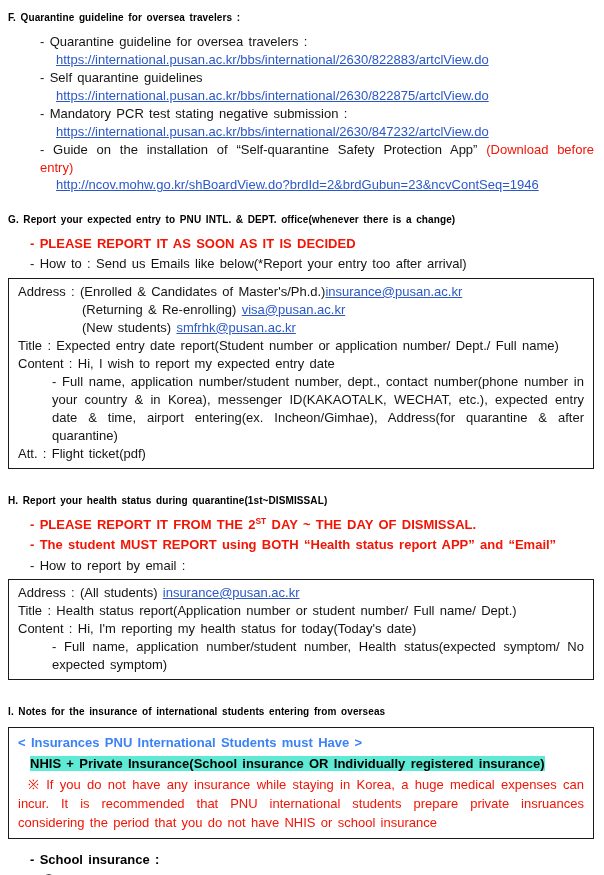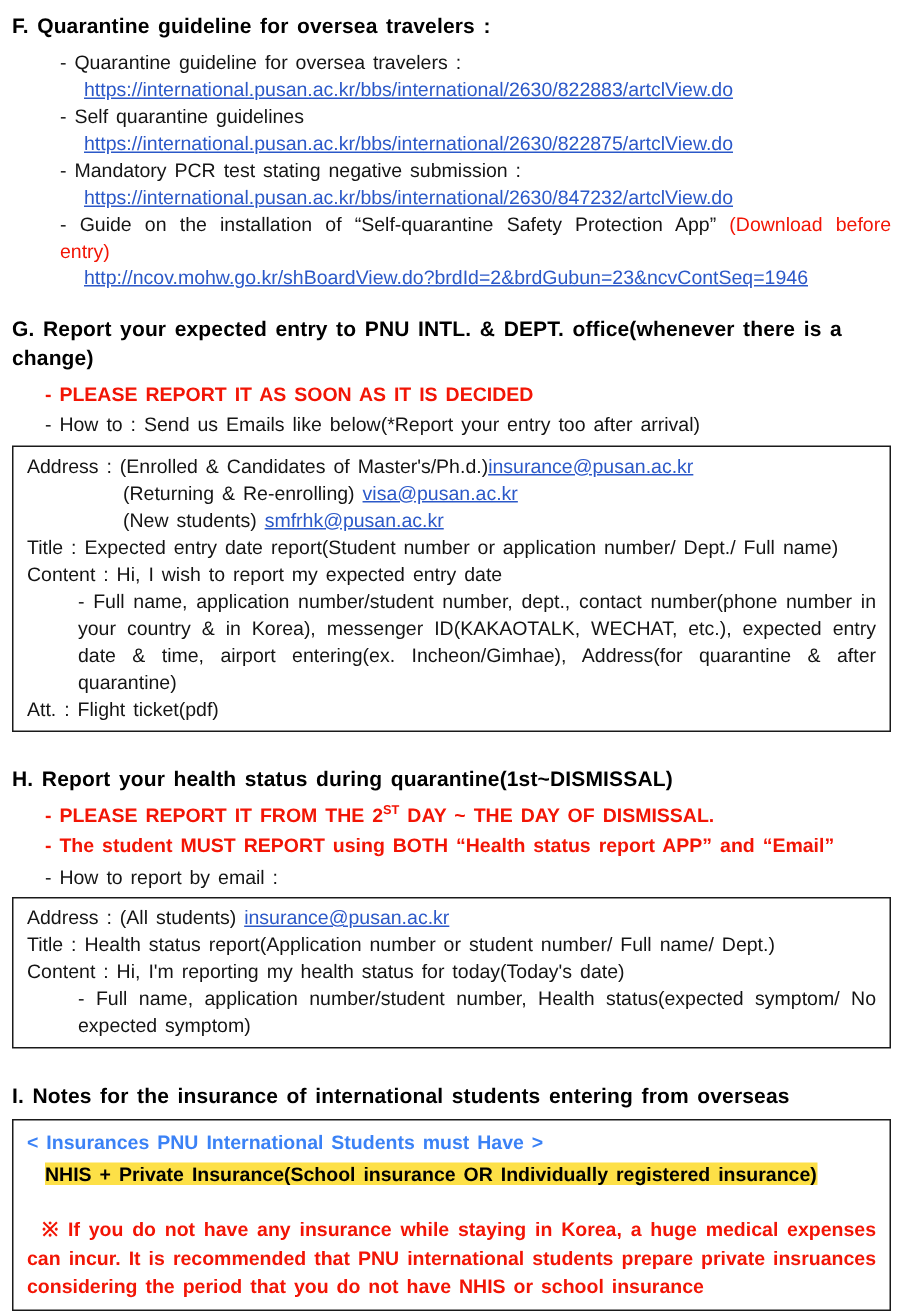--- a/index.html
+++ b/index.html
@@ -11,21 +11,21 @@
     padding: 8px 10px 14px 8px;
     font-family: "Liberation Sans", sans-serif;
     font-size: 13px;
     line-height: 17.5px;
     color: #141414;
     word-spacing: 0.13em;
   }
   .section { margin-top: 0; }
   .section + .section { margin-top: 16px; }
   .heading {
-    font-size: 14px;
+    font-size: 10px;
     font-weight: bold;
     color: #000000;
     line-height: 19px;
     margin-bottom: 6px;
     letter-spacing: 0.1px;
   }
   .indent1 { margin-left: 32px; }
   .indent2 { margin-left: 38px; }
   .f-item { margin-bottom: 1px; }
   a.doc-link {
@@ -38,26 +38,26 @@
   .plain-line { margin-left: 22px; margin-bottom: 3px; }
   .box {
     border: 1.6px solid #1a1a1a;
     padding: 4px 9px 5px 9px;
     margin-top: 5px;
     line-height: 18px;
   }
   .hang { padding-left: 64px; }
   .detail { margin-left: 34px; text-align: justify; }
   .justify { text-align: justify; }
-  .hl { background: #fde047; font-weight: bold; color: #000; text-align: right; }
+  .hl { background: #5eead4; font-weight: bold; color: #000; text-align: right; }
   sup { font-size: 8.5px; line-height: 0; }
   .ins-box { border: 1.6px solid #1a1a1a; padding: 5px 9px 6px 9px; margin-top: 4px; line-height: 19px; }
   .ins-sub { font-weight: bold; color: #3b82f6; }
   .ins-hl-line { margin-left: 12px; margin-top: 2px; }
-  .ins-note { margin-top: 18px; text-align: justify; text-indent: 10px; font-weight: bold; }
+  .ins-note { margin-top: 2px; text-align: justify; text-indent: 10px; }
   .school { margin-left: 22px; margin-top: 12px; }
   .school-head { font-weight: bold; color: #000; margin-bottom: 2px; }
   .school-item { margin-left: 13px; font-weight: bold; color: #000; text-align: justify; }
 </style>
 </head>
 <body>
 
 <div class="page">
 
   <div class="section">

